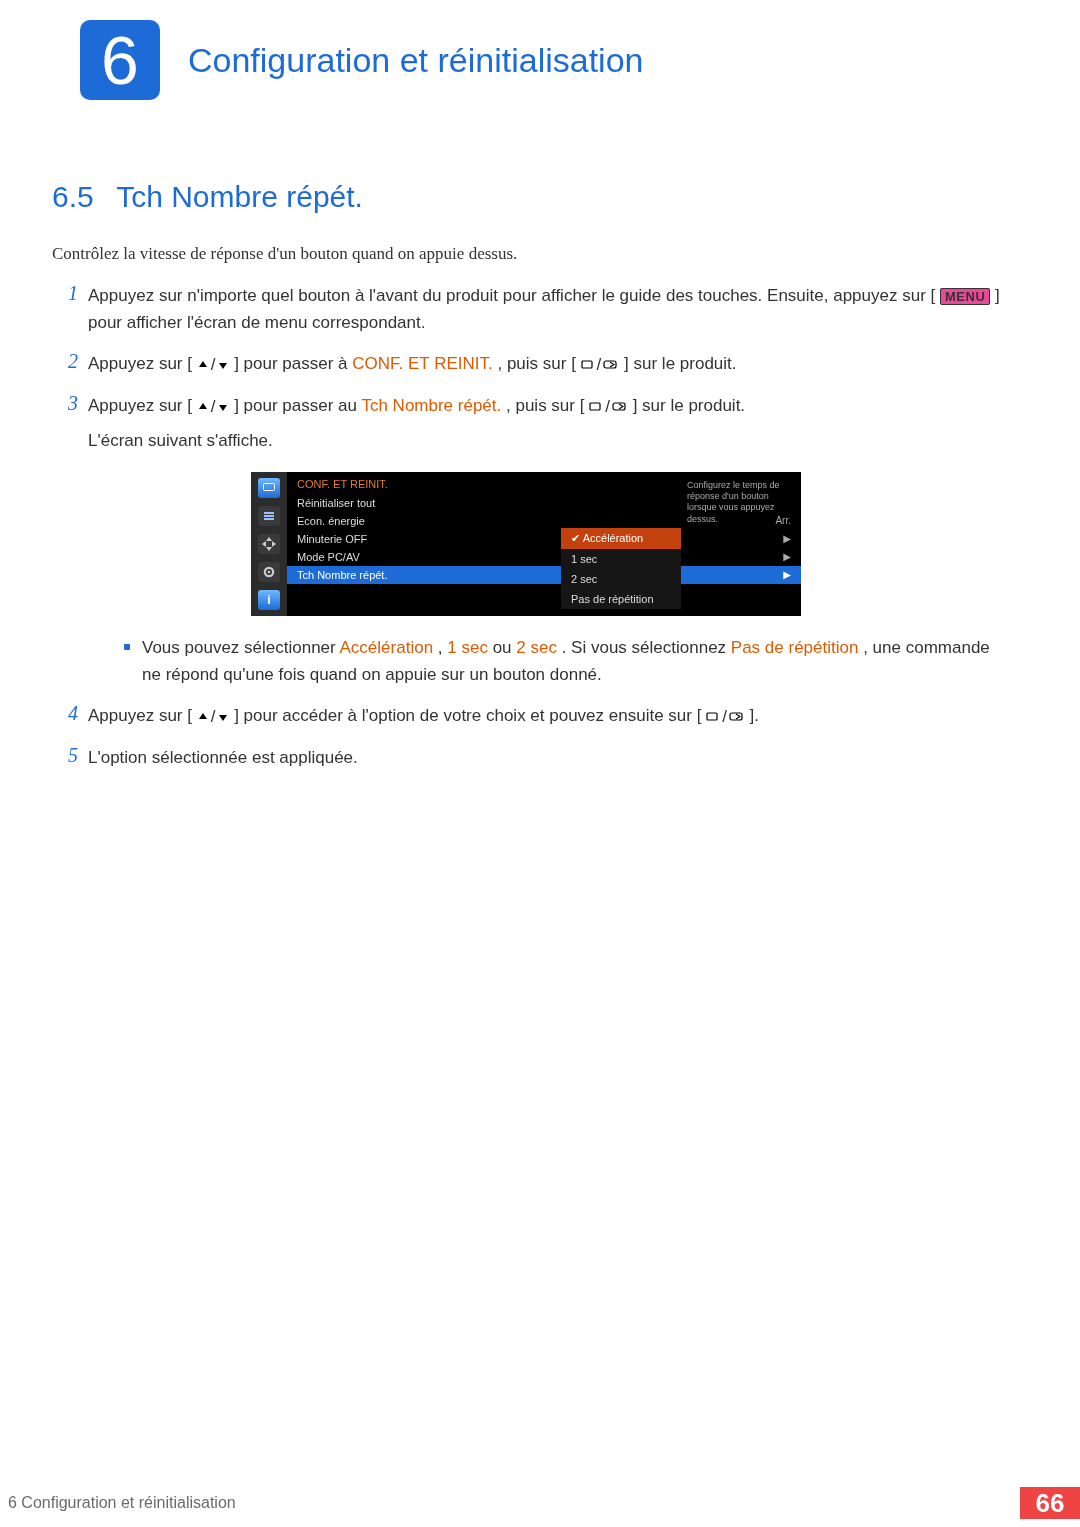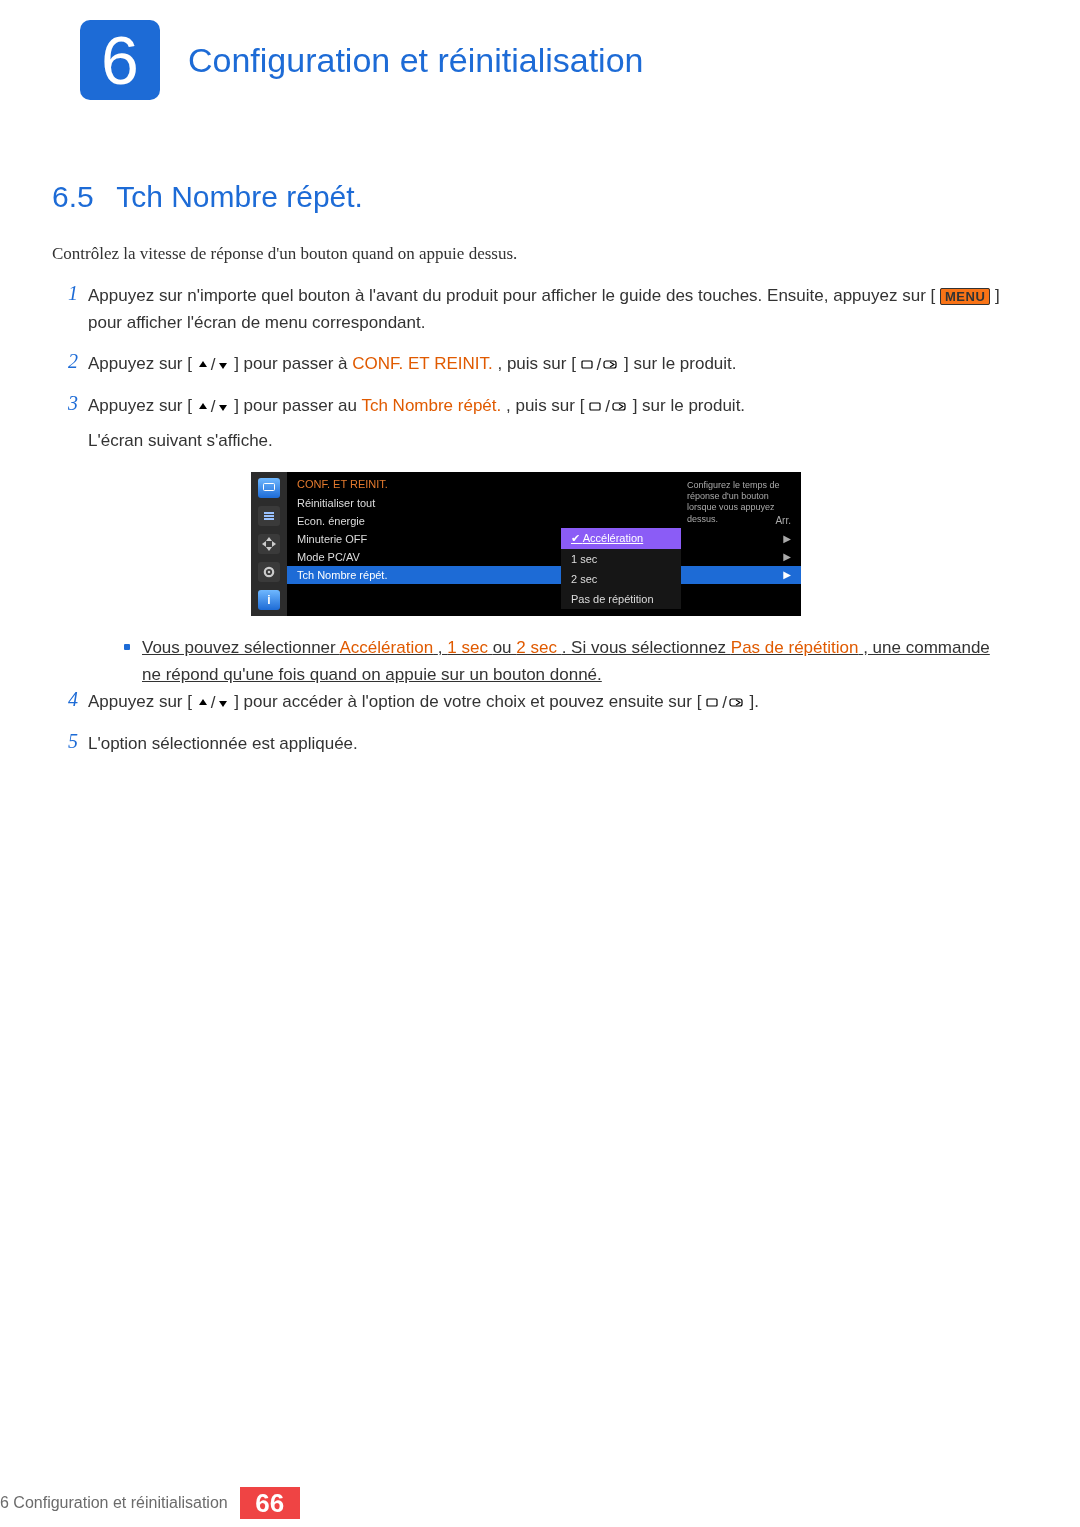--- a/index.html
+++ b/index.html
@@ -79,38 +79,38 @@
     margin-right: 10px;
   }
   .step-text {
     font-size: 17px;
     line-height: 1.6;
     color: #333;
   }
   .step-text .menu-key {
     font-weight: bold;
     font-size: 13px;
-    background: #f97316;
+    background: #ec4899;
     border: 1px solid #333;
     padding: 0 4px;
     border-radius: 2px;
     letter-spacing: 0.5px;
   }
   .hl-red { color: #e05a00; }
   .inline-icon {
     display: inline-flex;
     align-items: center;
     vertical-align: middle;
     gap: 2px;
   }
 
   .bullet-block {
     margin-left: 72px;
     margin-top: 6px;
-    text-decoration: underline;
+    margin-bottom: 14px;
   }
   .bullet {
     display: flex;
     align-items: flex-start;
     font-size: 17px;
     line-height: 1.6;
   }
   .bullet-dot {
     width: 6px; height: 6px;
     background: #1d6bd6;
@@ -171,21 +171,21 @@
     position: absolute;
     left: 310px;
     width: 120px;
     background: #161616;
     font-size: 11px;
   }
   .osd-submenu .opt {
     padding: 4px 10px;
     color: #ddd;
   }
-  .osd-submenu .opt.selected { background: #8b5cf6; color: #fff; text-decoration: underline; }
+  .osd-submenu .opt.selected { background: #c2410c; color: #fff; }
   .osd-wrap { position: relative; }
   .osd-help {
     position: absolute;
     right: 6px; top: 8px;
     width: 108px;
     font-size: 9px;
     line-height: 1.25;
     color: #aaa;
   }
   .osd-bottom {
@@ -207,24 +207,24 @@
     position: relative;
   }
   .osd-bottom .pwr::after {
     content: ""; position: absolute; left: 50%; top: -2px; width: 1.5px; height: 6px;
     background: #fff; transform: translateX(-50%);
   }
 
   
   .footer {
     position: absolute;
-    bottom: 0; left: 0; right: 0;
+    bottom: 0; left: 8px; right: 0;
     height: 48px;
     display: flex;
-    justify-content: flex-start;
+    justify-content: space-between;
     align-items: center;
   }
   .footer-label {
     color: #6b6b6b;
     font-size: 16px;
     margin-right: 12px;
   }
   .footer-page {
     background: #ef4444;
     color: #fff;

